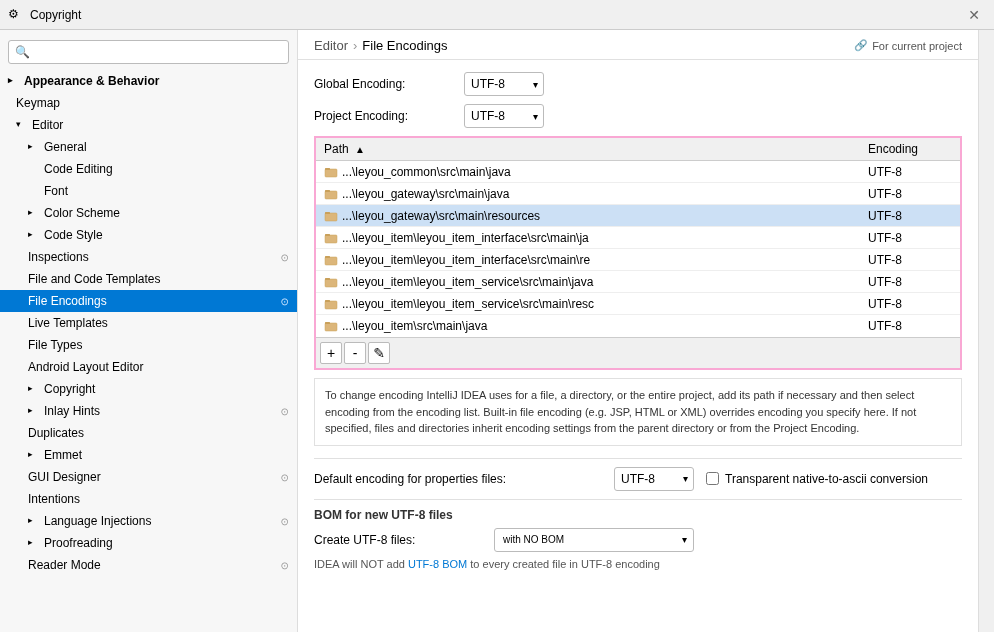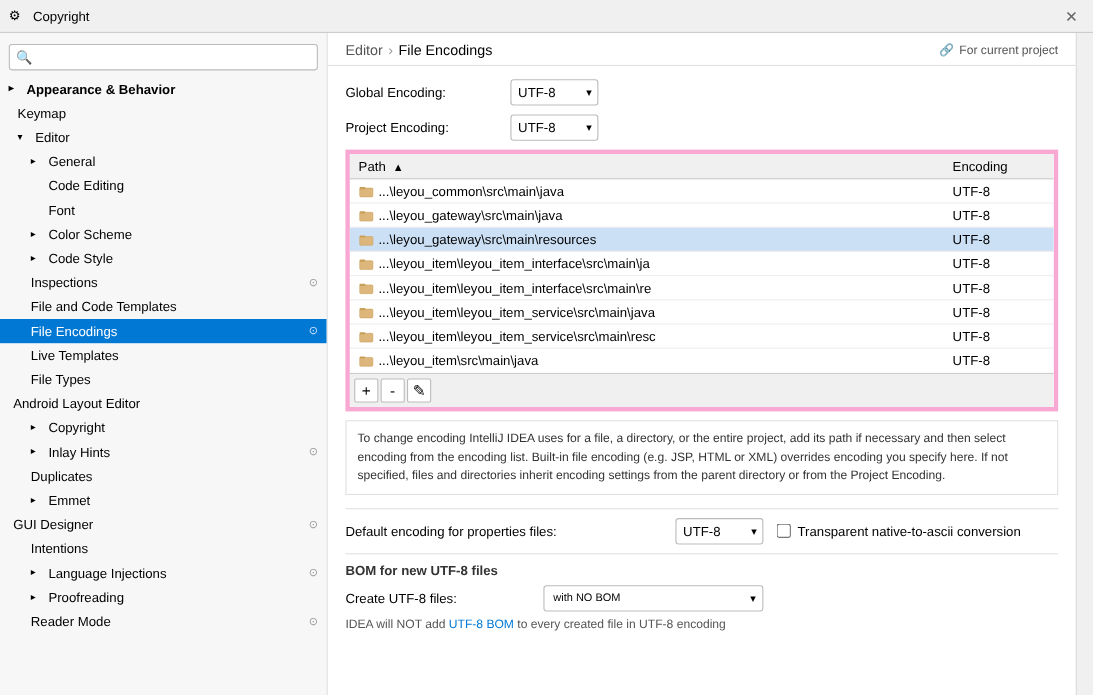--- a/index.html
+++ b/index.html
@@ -143,21 +143,21 @@
       min-width: 80px;
     }
     .dropdown::after {
       content: '▾';
       position: absolute;
       right: 5px;
       font-size: 10px;
     }
 
     .table-container {
-      border: 4px solid #f9a8d4;
+      border: 2px solid #f9a8d4;
       margin: 8px 0;
       overflow: hidden;
     }
     .table-header {
       display: flex;
       background: #f0f0f0;
       border-bottom: 1px solid #ccc;
       font-size: 12px;
     }
     .table-header-cell {
@@ -350,40 +350,40 @@
         <div class="sidebar-item selected" style="padding-left: 28px;">
           <span>File Encodings</span>
           <span class="sidebar-right-icon">⊙</span>
         </div>
         <div class="sidebar-item" style="padding-left: 28px;">
           <span>Live Templates</span>
         </div>
         <div class="sidebar-item" style="padding-left: 28px;">
           <span>File Types</span>
         </div>
-        <div class="sidebar-item" style="padding-left: 12px;">
+        <div class="sidebar-item" style="padding-left: 28px;">
           <span>Android Layout Editor</span>
         </div>
         <div class="sidebar-item" style="padding-left: 28px;">
           <span class="chevron">▸</span>
           <span>Copyright</span>
         </div>
         <div class="sidebar-item" style="padding-left: 28px;">
           <span class="chevron">▸</span>
           <span>Inlay Hints</span>
           <span class="sidebar-right-icon">⊙</span>
         </div>
         <div class="sidebar-item" style="padding-left: 28px;">
           <span>Duplicates</span>
         </div>
         <div class="sidebar-item" style="padding-left: 28px;">
           <span class="chevron">▸</span>
           <span>Emmet</span>
         </div>
-        <div class="sidebar-item" style="padding-left: 12px;">
+        <div class="sidebar-item" style="padding-left: 28px;">
           <span>GUI Designer</span>
           <span class="sidebar-right-icon">⊙</span>
         </div>
         <div class="sidebar-item" style="padding-left: 28px;">
           <span>Intentions</span>
         </div>
         <div class="sidebar-item" style="padding-left: 28px;">
           <span class="chevron">▸</span>
           <span>Language Injections</span>
           <span class="sidebar-right-icon">⊙</span>

